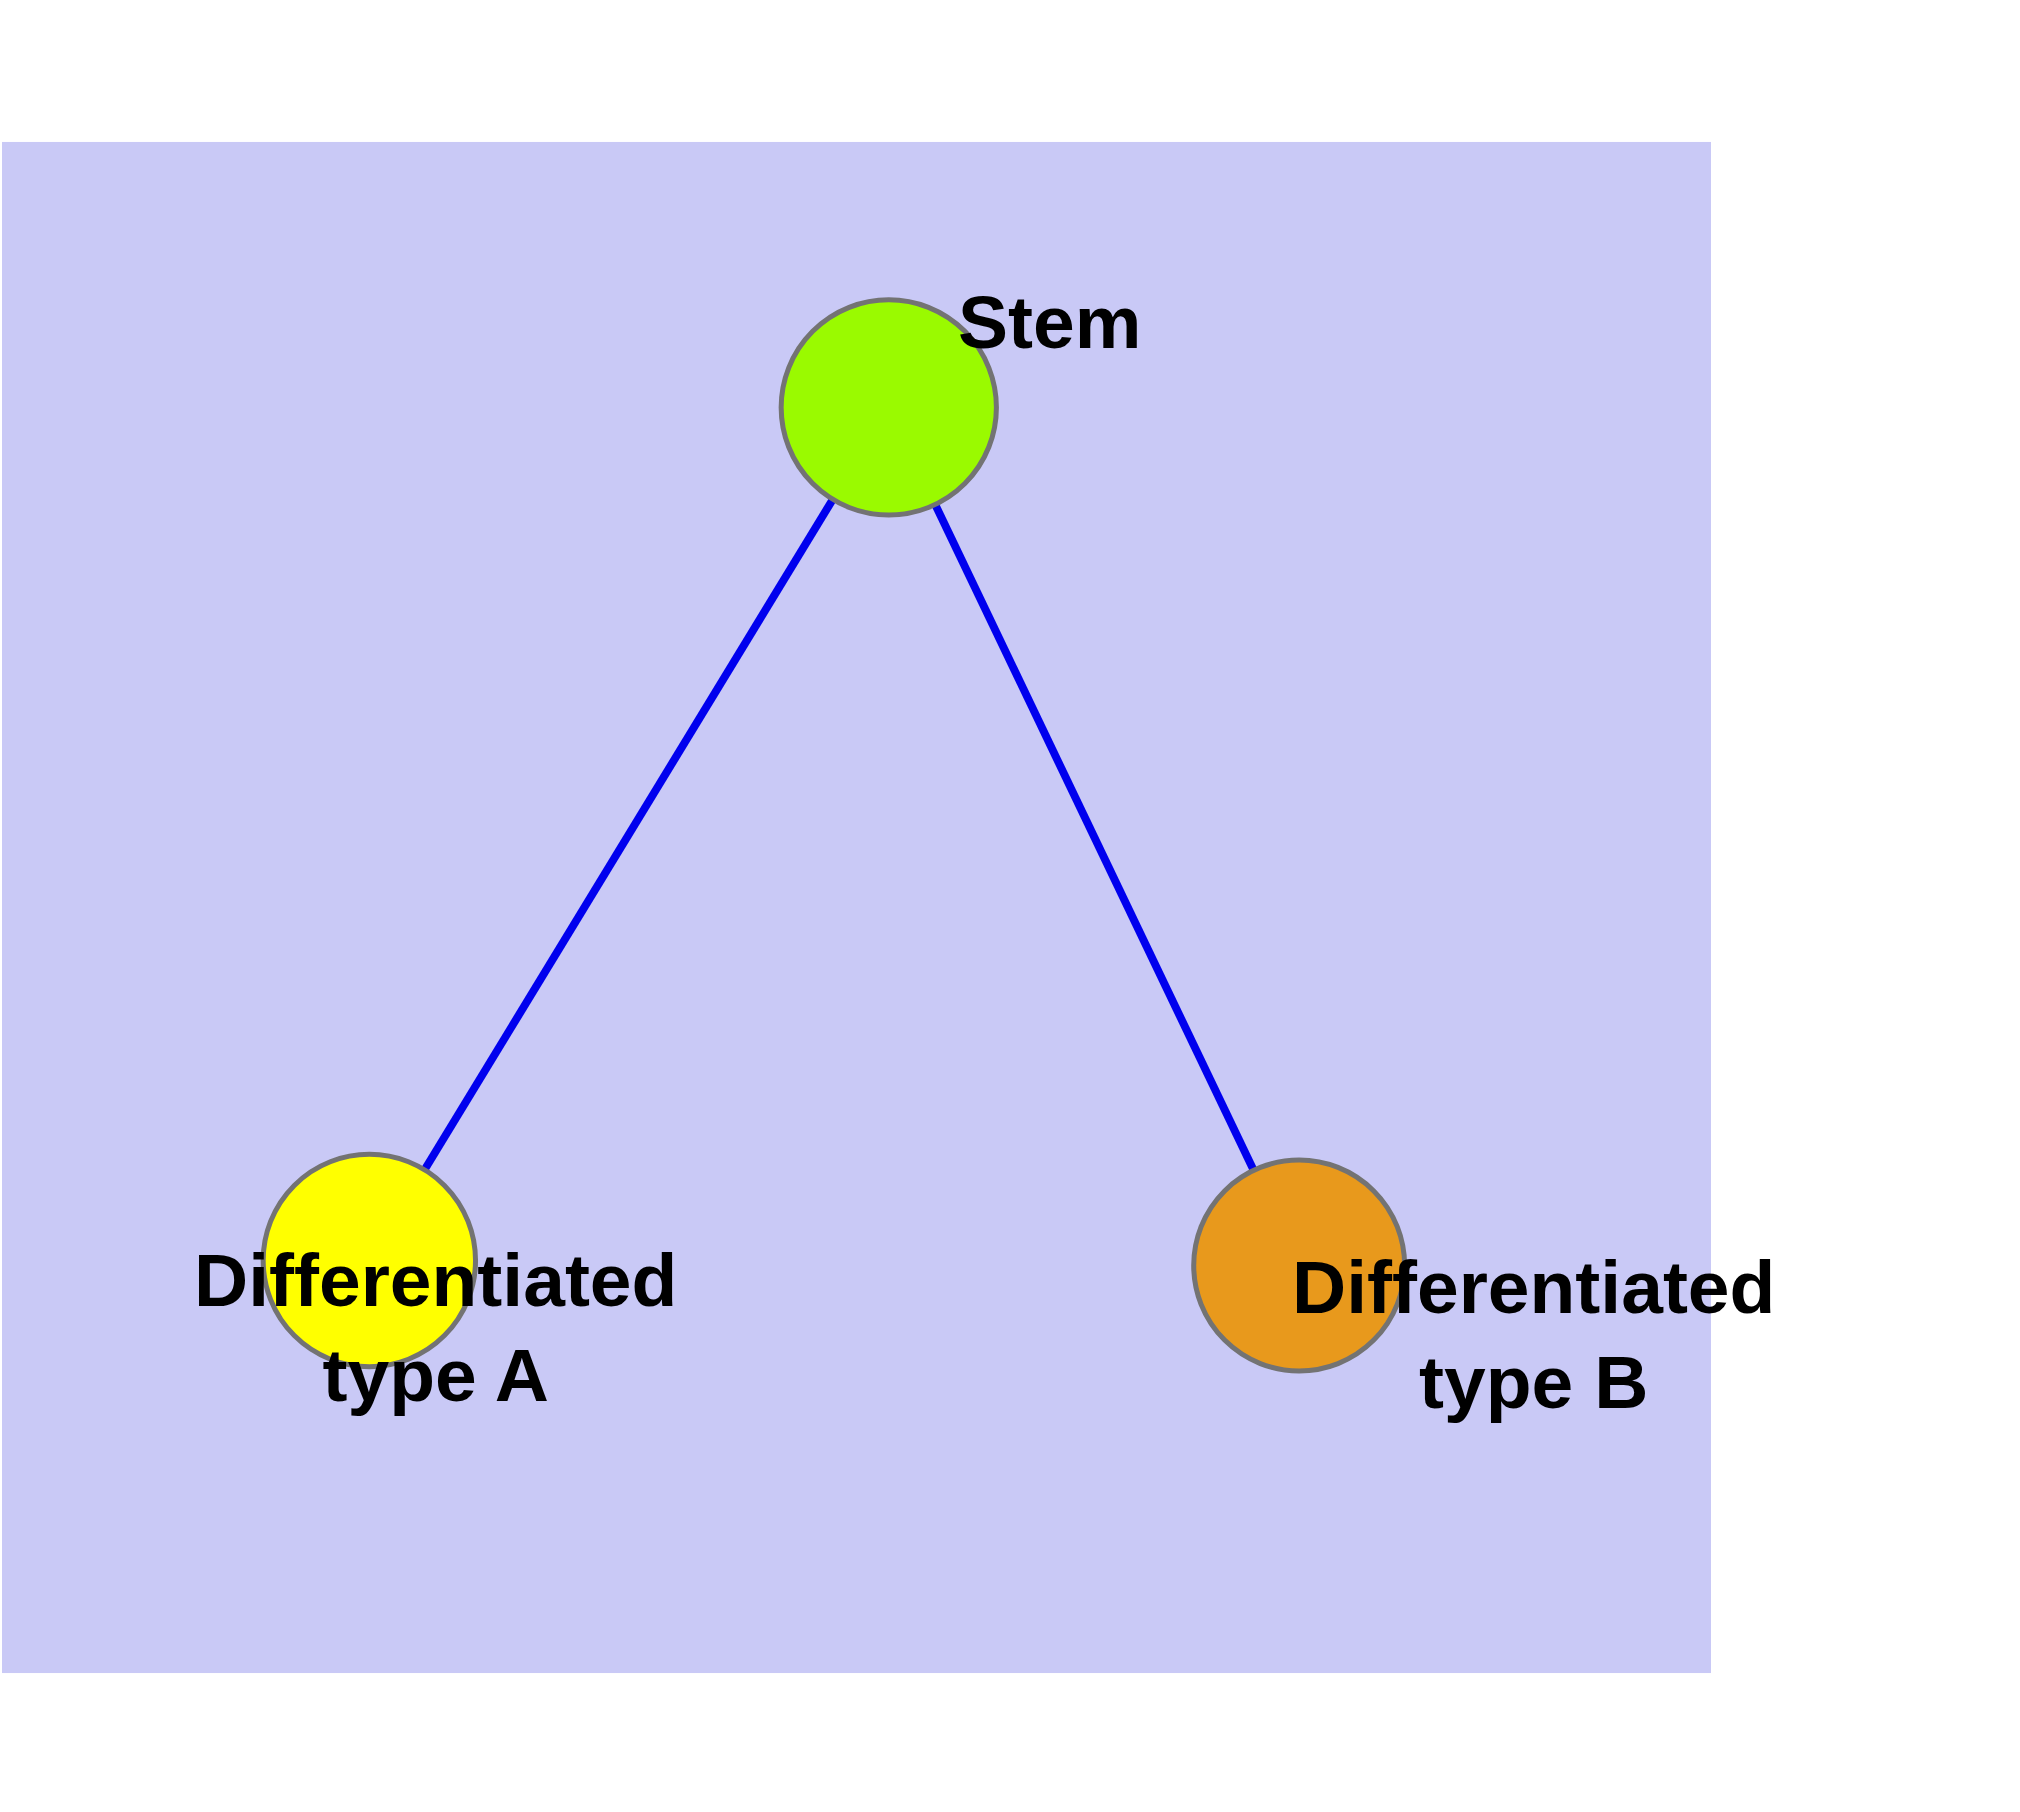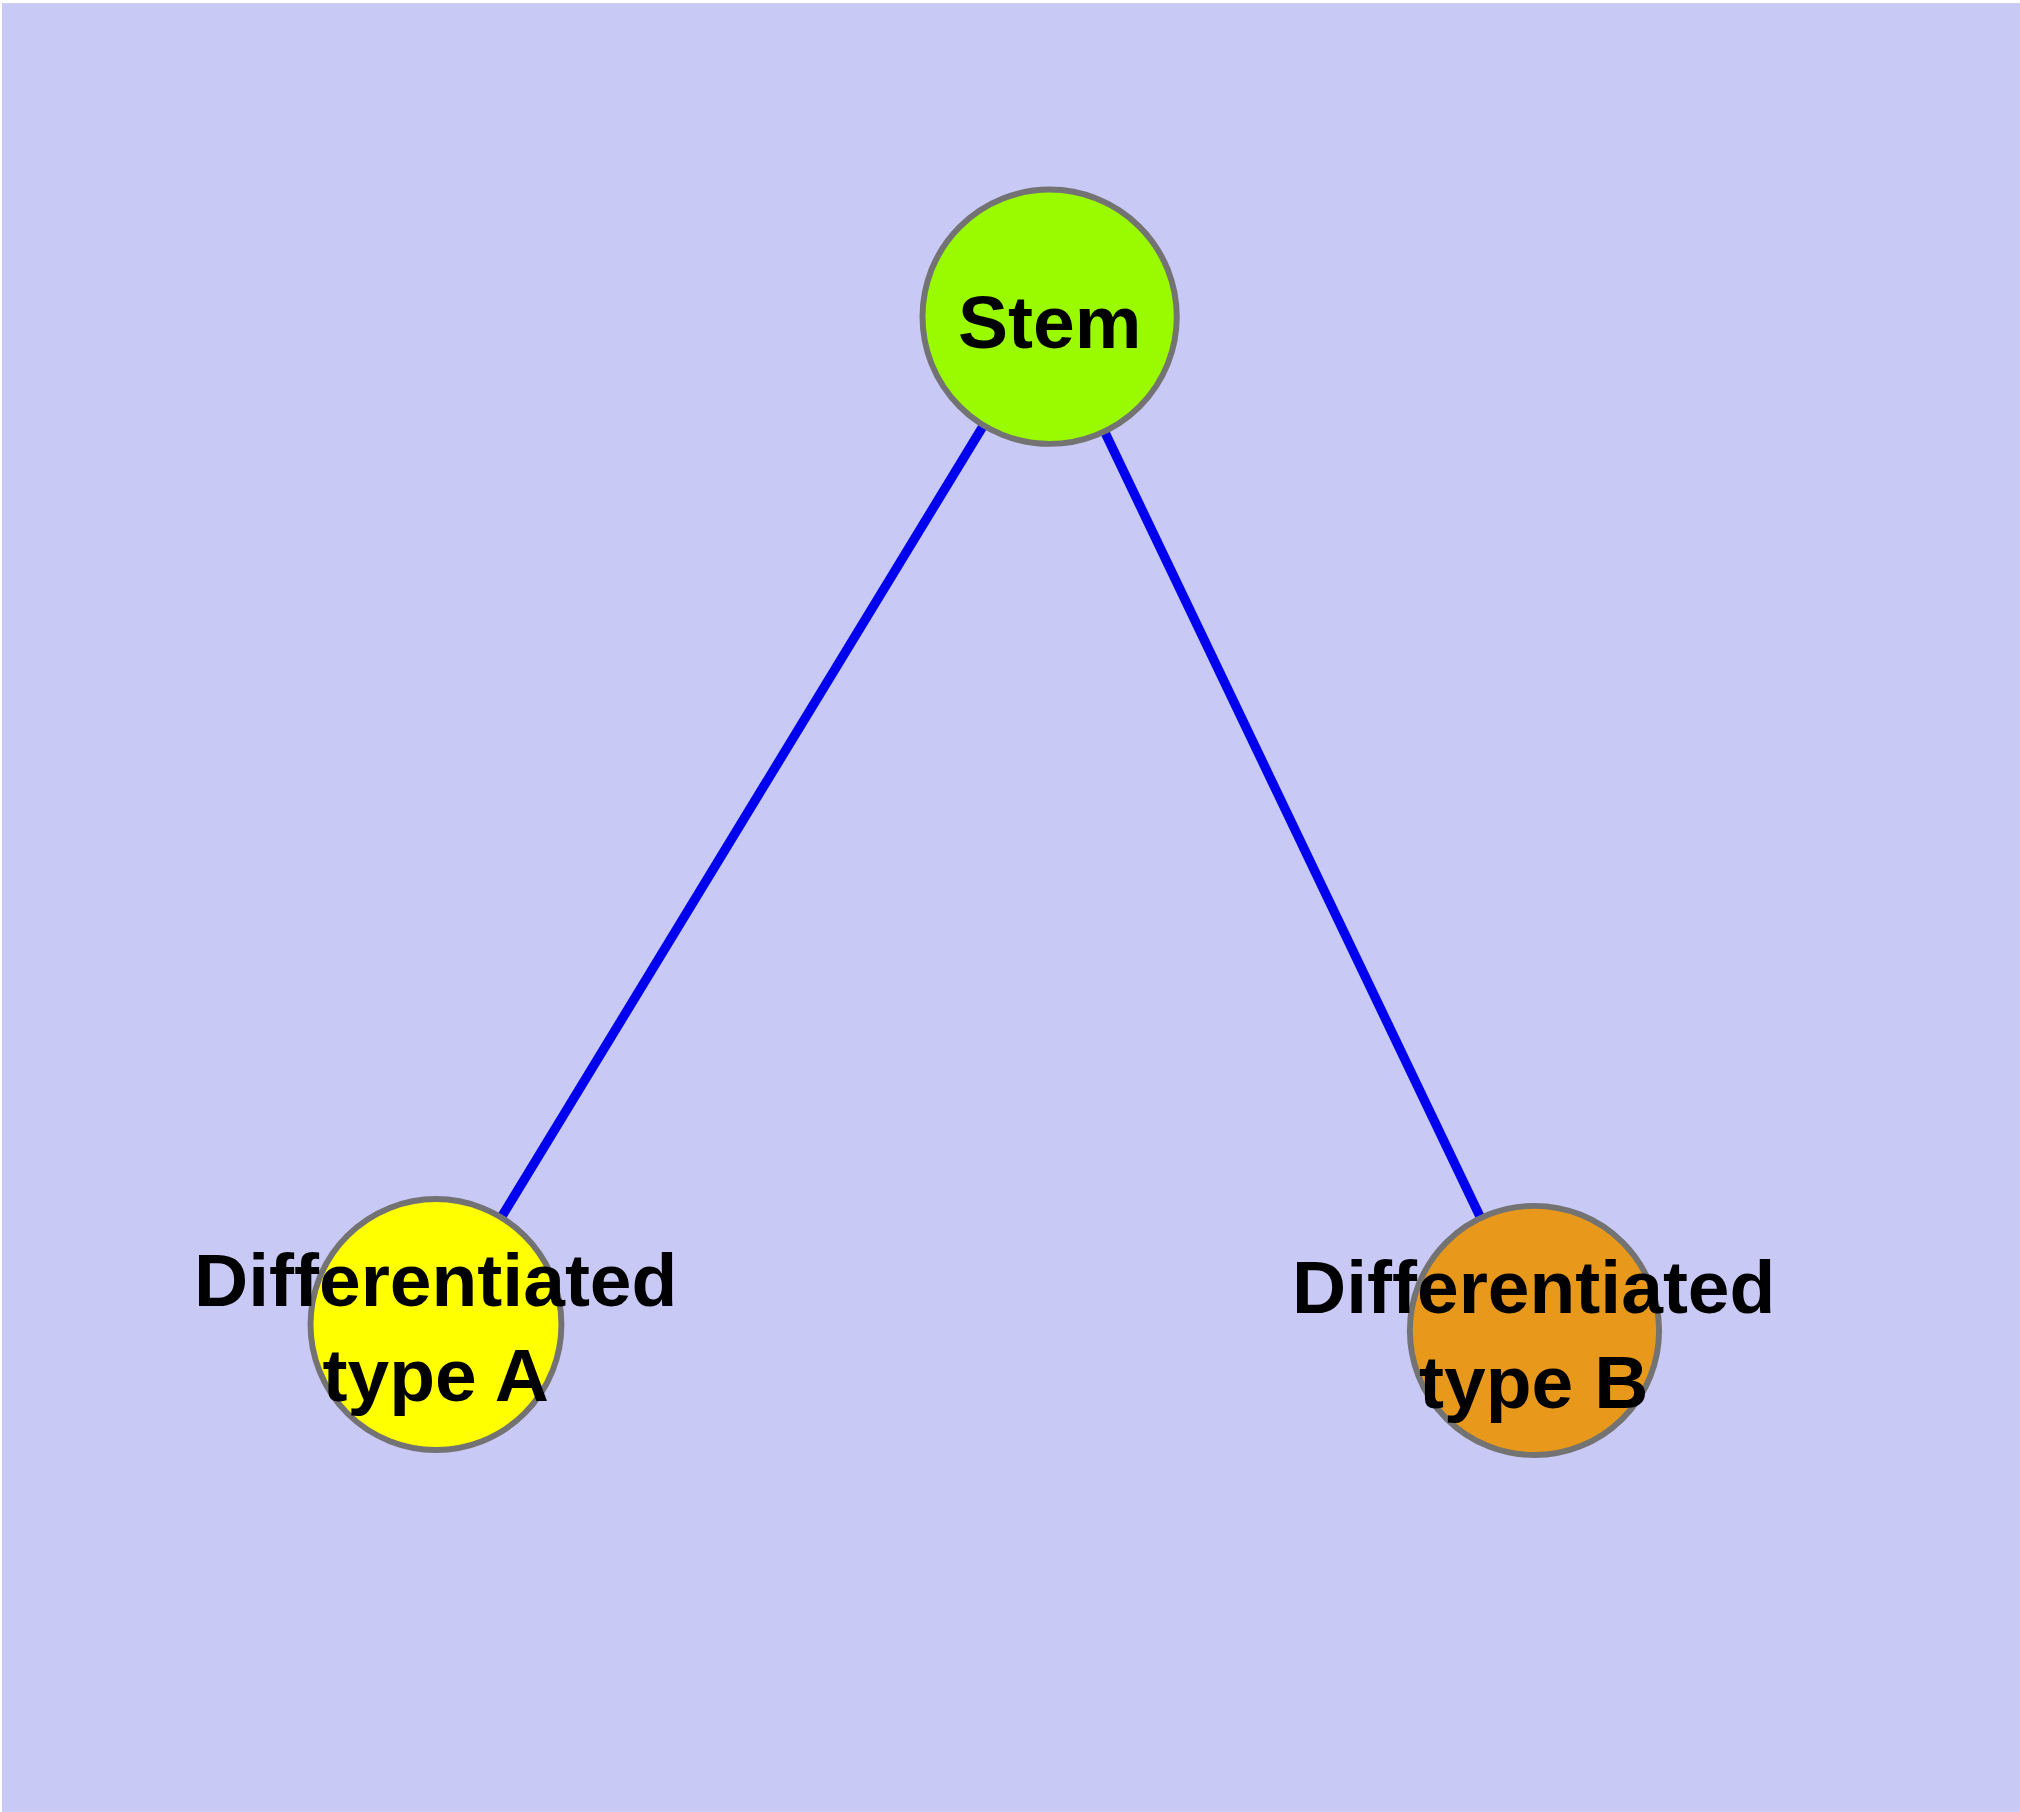--- a/index.html
+++ b/index.html
@@ -8,21 +8,21 @@
     width: 2021px;
     height: 1812px;
     background: #ffffff;
     overflow: hidden;
     font-family: "Liberation Sans", "DejaVu Sans", sans-serif;
   }
   .canvas {
     position: absolute;
     top: 3.4px;
     left: 1.7px;
-    width: 2019px;
+    width: 1709px;
     height: 1809px;
   }
   .graph-svg {
     position: absolute;
     top: 0;
     left: 0;
     width: 100%;
     height: 100%;
     display: block;
   }

